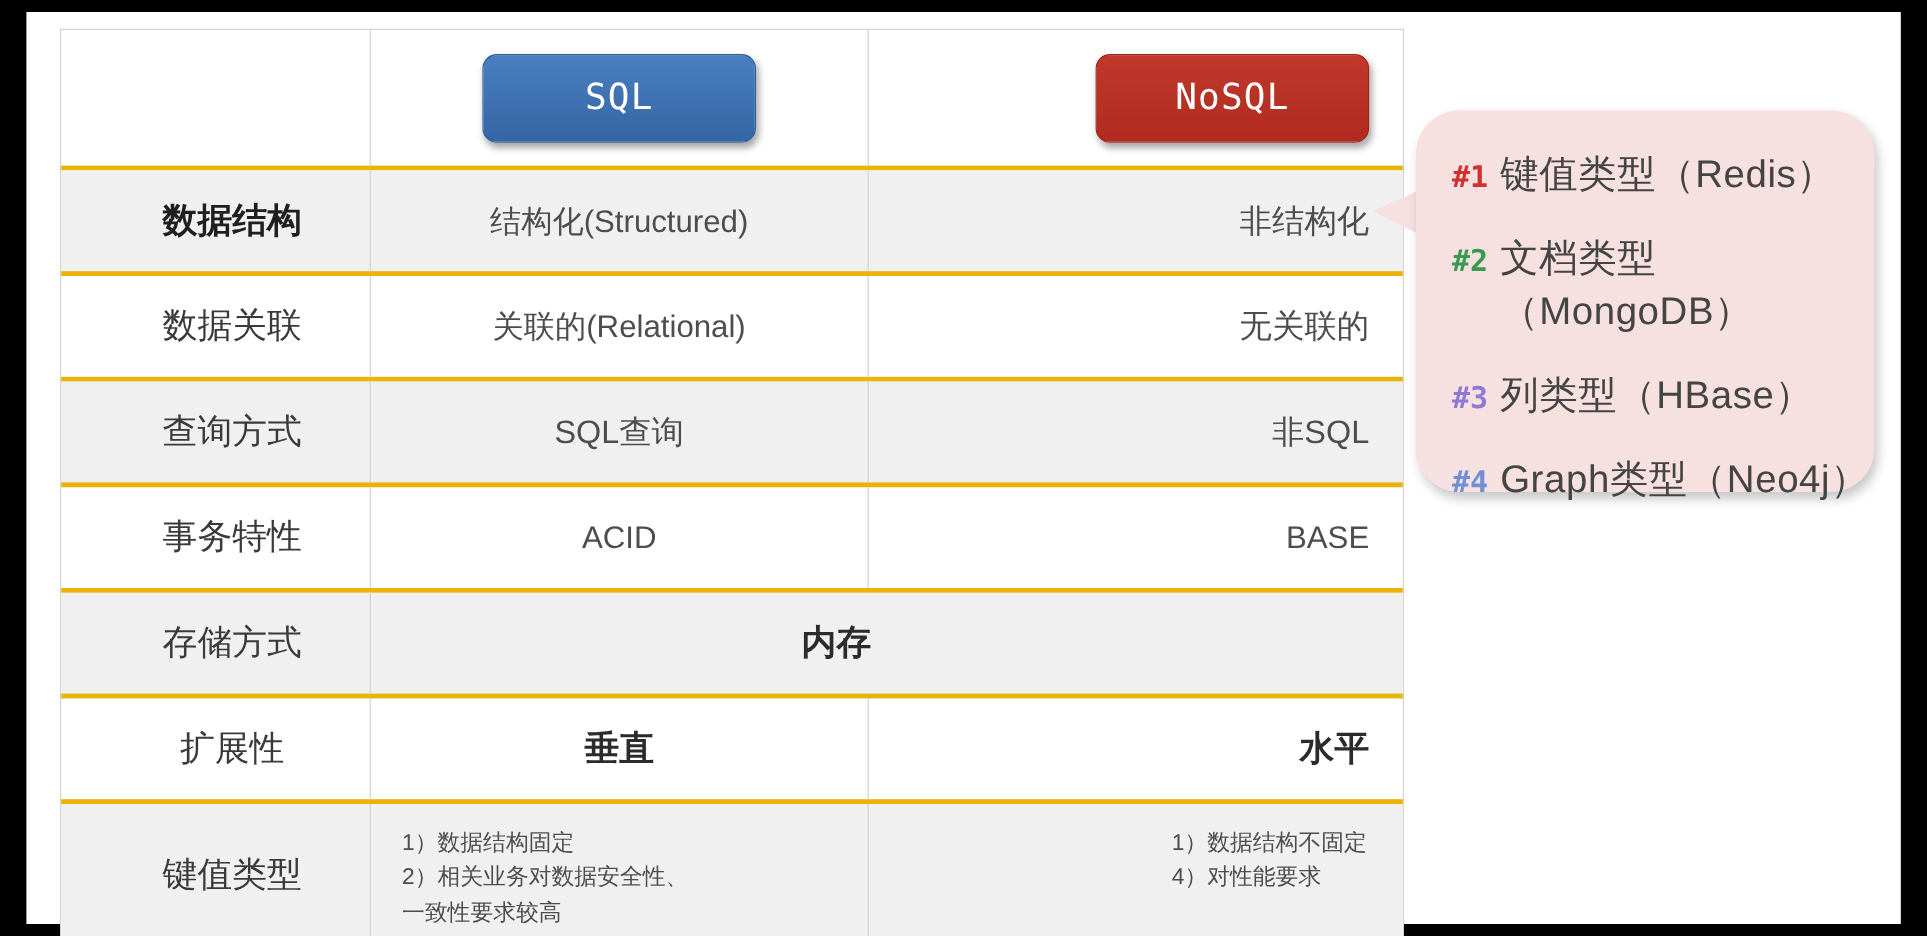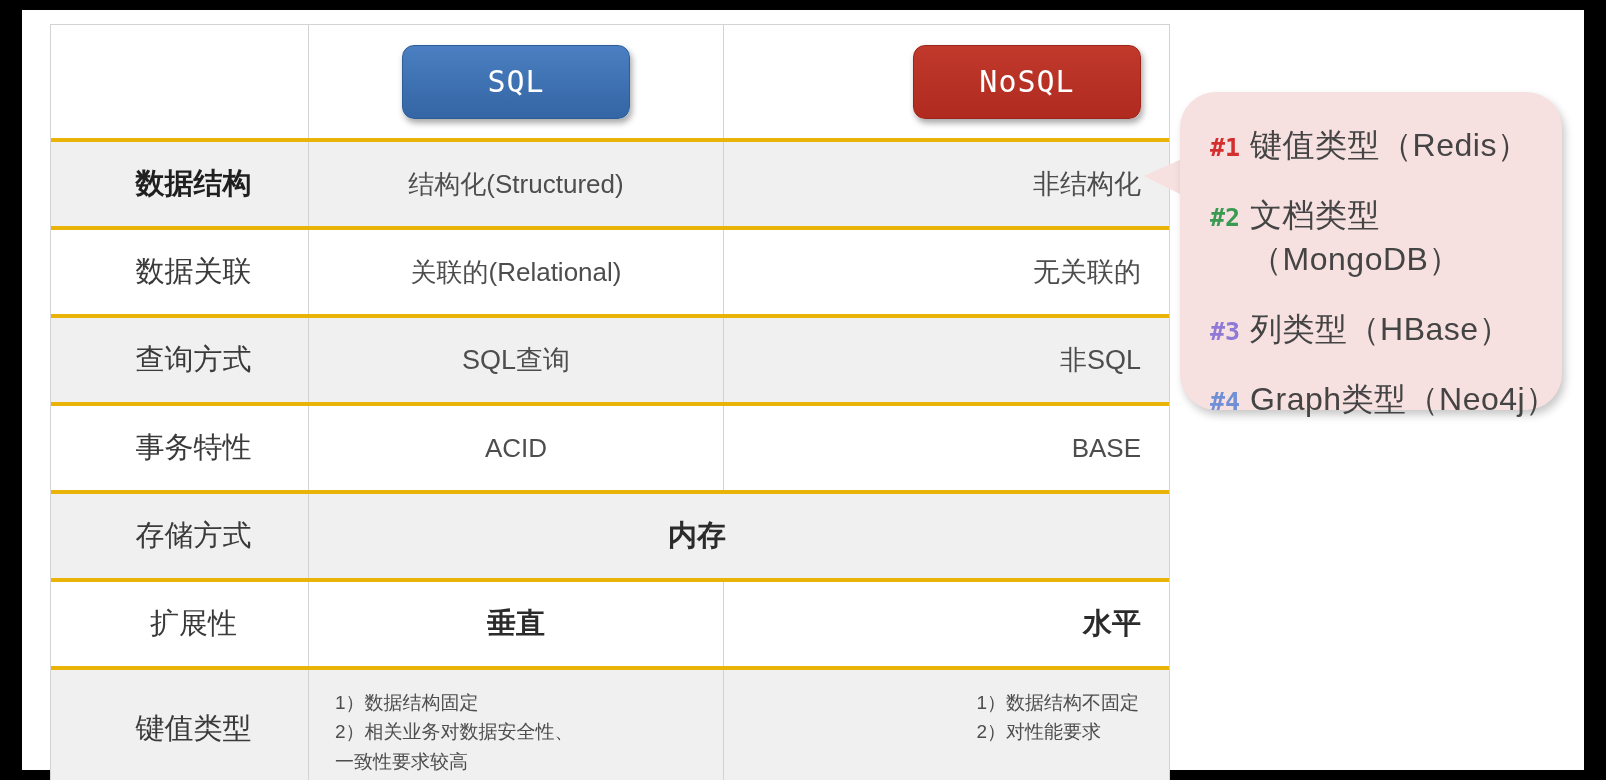--- a/index.html
+++ b/index.html
@@ -259,21 +259,21 @@
         <div class="cell c2 scene-cell">
           <div class="scene-list">
             <div>1）数据结构固定</div>
             <div>2）相关业务对数据安全性、</div>
             <div>一致性要求较高</div>
           </div>
         </div>
         <div class="cell c3 scene-cell">
           <div class="scene-list">
             <div>1）数据结构不固定</div>
-            <div>2）对性能要求</div>
+            <div>4）对性能要求</div>
           </div>
         </div>
       </div>
 
     </div>
 
     <div class="bubble-tail"></div>
     <div class="bubble">
       <div class="bubble-inner">
         <div class="b-line">

